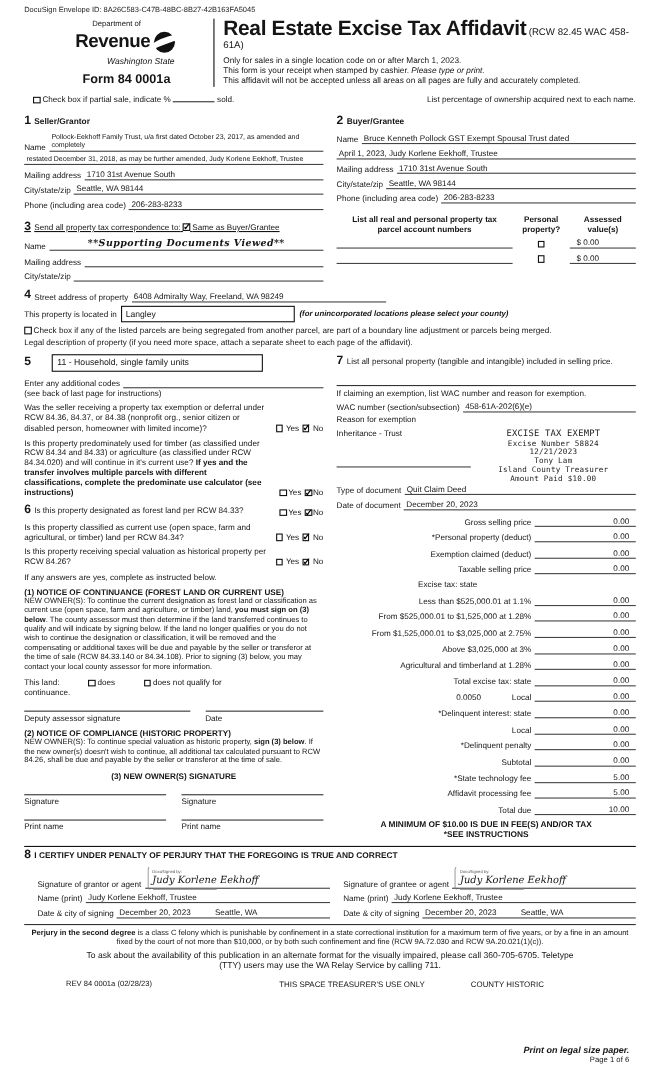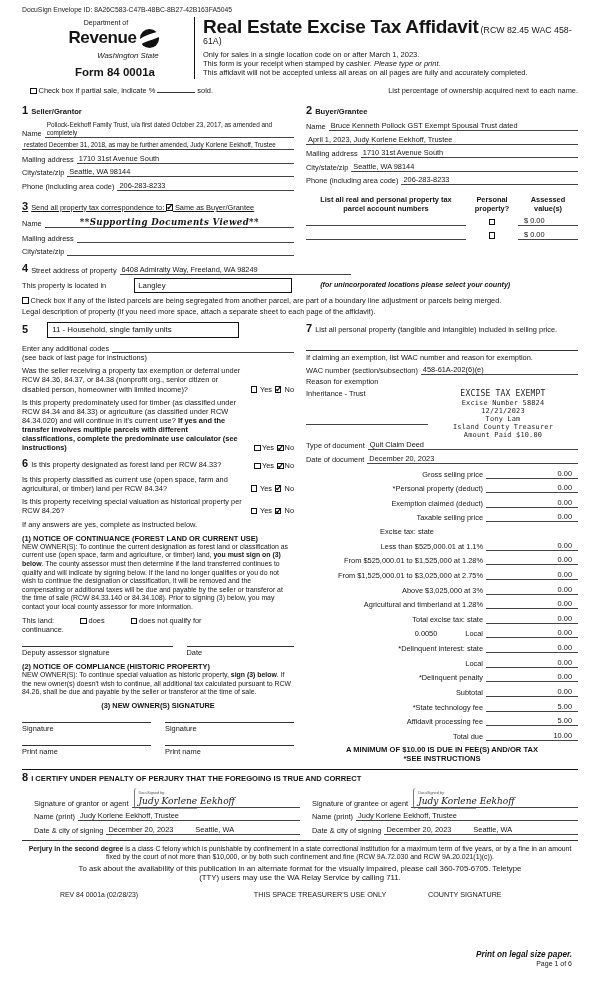--- a/index.html
+++ b/index.html
@@ -55,21 +55,21 @@
   .stamp-italic { font-family:"DejaVu Serif", serif; font-style:italic; font-weight:bold; font-size:8.6px; letter-spacing:0.4px; }
 
   
   .parcel-head { display:flex; font-weight:bold; text-align:center; margin-top:4px; }
   .ph1 { width:160px; } .ph2 { width:52px; } .ph3 { flex:1; }
   .parcel-row { display:flex; align-items:flex-end; margin-top:3.5px; }
   .pr-num { width:160px; border-bottom:0.9px solid #444; min-height:8.5px; padding-left:4px; }
   .pr-cb { width:52px; text-align:center; }
   .pr-val { flex:1; border-bottom:0.9px solid #444; min-height:8.5px; padding-left:6px; }
 
-  .located-row { display:flex; align-items:center; margin-top:3px;gap:24px; }
+  .located-row { display:flex; align-items:center; margin-top:3px; }
   .located-box { width:158px; border:1px solid #111; padding:1.5px 3px; margin:0 4px; font-size:7.8px; }
   .legal-box { border:1px solid #111; height:50px; margin-top:2px; padding:3px 4px; }
 
   .qwrap { position:relative; margin-top:4.5px; }
   .qtext { padding-right:52px; }
   .qtext.full { padding-right:0; }
   .yn { position:absolute; right:0; bottom:0; white-space:nowrap; }
   .yn .cb { margin-right:1px; }
   .yn span.lbl { margin-right:3px; }
 
@@ -511,21 +511,21 @@
 
   <div class="perjury"><span class="bold">Perjury in the second degree</span><span> is a class C felony which is punishable by confinement in a state correctional institution for a maximum term of five years, or by a fine in an amount fixed by the court of not more than $10,000, or by both such confinement and fine (RCW 9A.72.030 and RCW 9A.20.021(1)(c)).</span></div>
   <div class="access">
       <div>To ask about the availability of this publication in an alternate format for the visually impaired, please call 360-705-6705. Teletype</div>
       <div>(TTY) users may use the WA Relay Service by calling 711.</div>
     </div>
 
   <div class="footer-row">
     <div class="footer-rev">REV 84 0001a   (02/28/23)</div>
     <div class="footer-center">THIS SPACE TREASURER'S USE ONLY</div>
-    <div class="footer-right">COUNTY SIGNATURE</div>
+    <div class="footer-right">COUNTY HISTORIC</div>
   </div>
 
 </div>
 
 <div class="print-note">
   <div class="pn1">Print on legal size paper.</div>
   <div class="pn2">Page 1 of 6</div>
 </div>
 
 </body></html>

